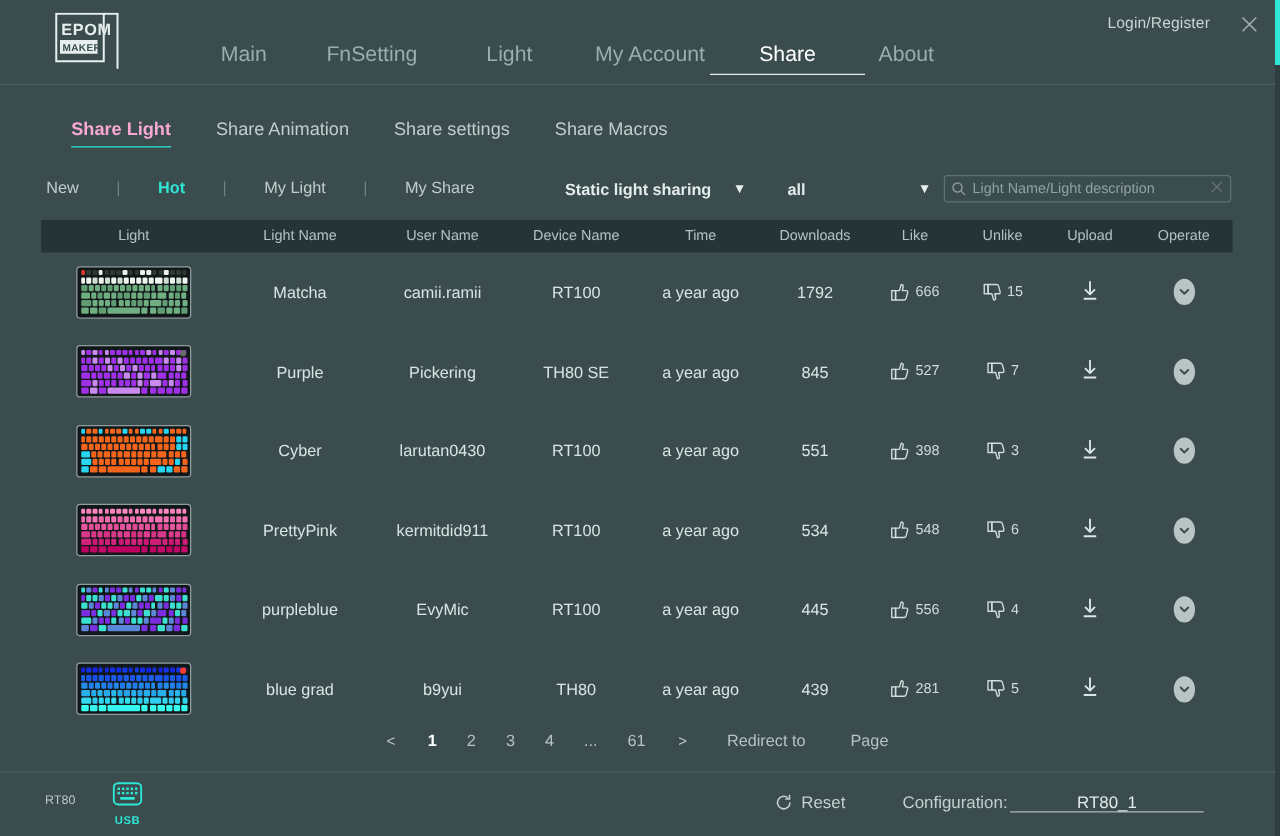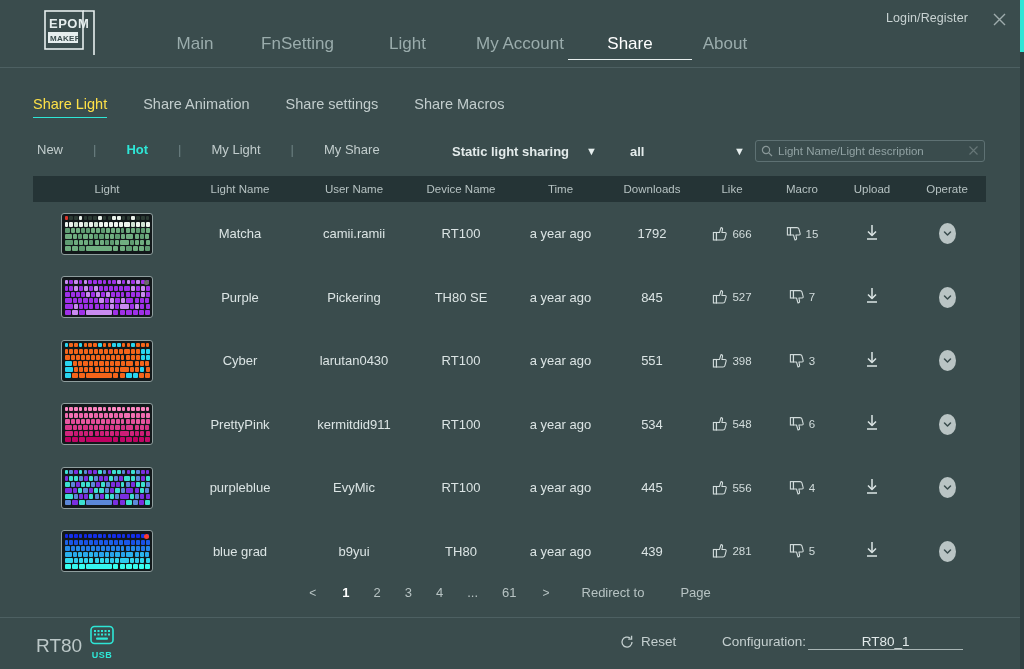--- a/index.html
+++ b/index.html
@@ -53,21 +53,21 @@
 
   
   .subnav {
     position: absolute; top: 96px; left: 33px;
     display: flex; align-items: center; gap: 36px;
   }
   .subitem {
     position: relative; font-size: 14.5px; color: #c2cdcd; cursor: pointer;
     padding-bottom: 5px;
   }
-  .subitem.active { color: #fde047; font-weight: normal; }
+  .subitem.active { color: #f9a8d4; font-weight: bold; margin-left: 24px; }
   .subitem.active::after {
     content: ""; position: absolute; left: 0; right: 0; bottom: -1px;
     height: 1.5px; background: #2ee6d6;
   }
 
   
   .filterbar {
     position: absolute; top: 142px; left: 0; right: 0; height: 26px;
   }
   .fgroup { position: absolute; left: 33px; top: 0; display: flex; align-items: center; }
@@ -154,21 +154,21 @@
   .pg { padding: 0 12px; cursor: pointer; }
   .pg.active { color: #ffffff; font-weight: bold; }
   .pg.arrow { font-size: 12px; padding: 0 14px; }
   .pg.lbl { padding: 0 18px; cursor: default; }
 
   
   .bottom {
     position: absolute; bottom: 0; left: 0; width: 100%; height: 52px;
     border-top: 1px solid #4d6062; background: #3a4c4d;
   }
-  .dev-name { position: absolute; left: 36px; top: 17px; font-size: 19px; color: #bcc8c8; }
+  .dev-name { position: absolute; left: 36px; top: 17px; font-size: 10px; color: #bcc8c8; }
   .dev-icon { position: absolute; left: 90px; top: 7px; text-align: center; cursor: pointer; }
   .dev-icon .usb { font-size: 9px; color: #2ee6d6; font-weight: bold; margin-top: 1px; letter-spacing: .5px; }
   .reset {
     position: absolute; left: 620px; top: 16px; display: flex; align-items: center; gap: 7px;
     font-size: 13.5px; color: #c4cfcf; cursor: pointer;
   }
   .config { position: absolute; left: 722px; top: 16px; display: flex; align-items: baseline; font-size: 13.5px; color: #c4cfcf; }
   .config .val {
     display: inline-block; width: 155px; text-align: center;
     border-bottom: 1px solid #aab6b6; color: #e2eaea; margin-left: 2px;
@@ -261,21 +261,21 @@
 
 <div class="table">
   <div class="thead" id="thead">
       <div class="c-light">Light</div>
       <div class="c-name">Light Name</div>
       <div class="c-user">User Name</div>
       <div class="c-device">Device Name</div>
       <div class="c-time">Time</div>
       <div class="c-down">Downloads</div>
       <div class="c-like">Like</div>
-      <div class="c-unlike">Macro</div>
+      <div class="c-unlike">Unlike</div>
       <div class="c-upload">Upload</div>
       <div class="c-op">Operate</div>
     </div>
   <div id="tbody">
       <div class="trow">
         <div class="c-light">
           <div class="kb">
             <div class="kb-grid">
               <div class="kb-r">
                 <div class="kb-k" style="flex: 1 1 0%; background: rgb(216, 53, 42); max-height: 4px;"></div>

